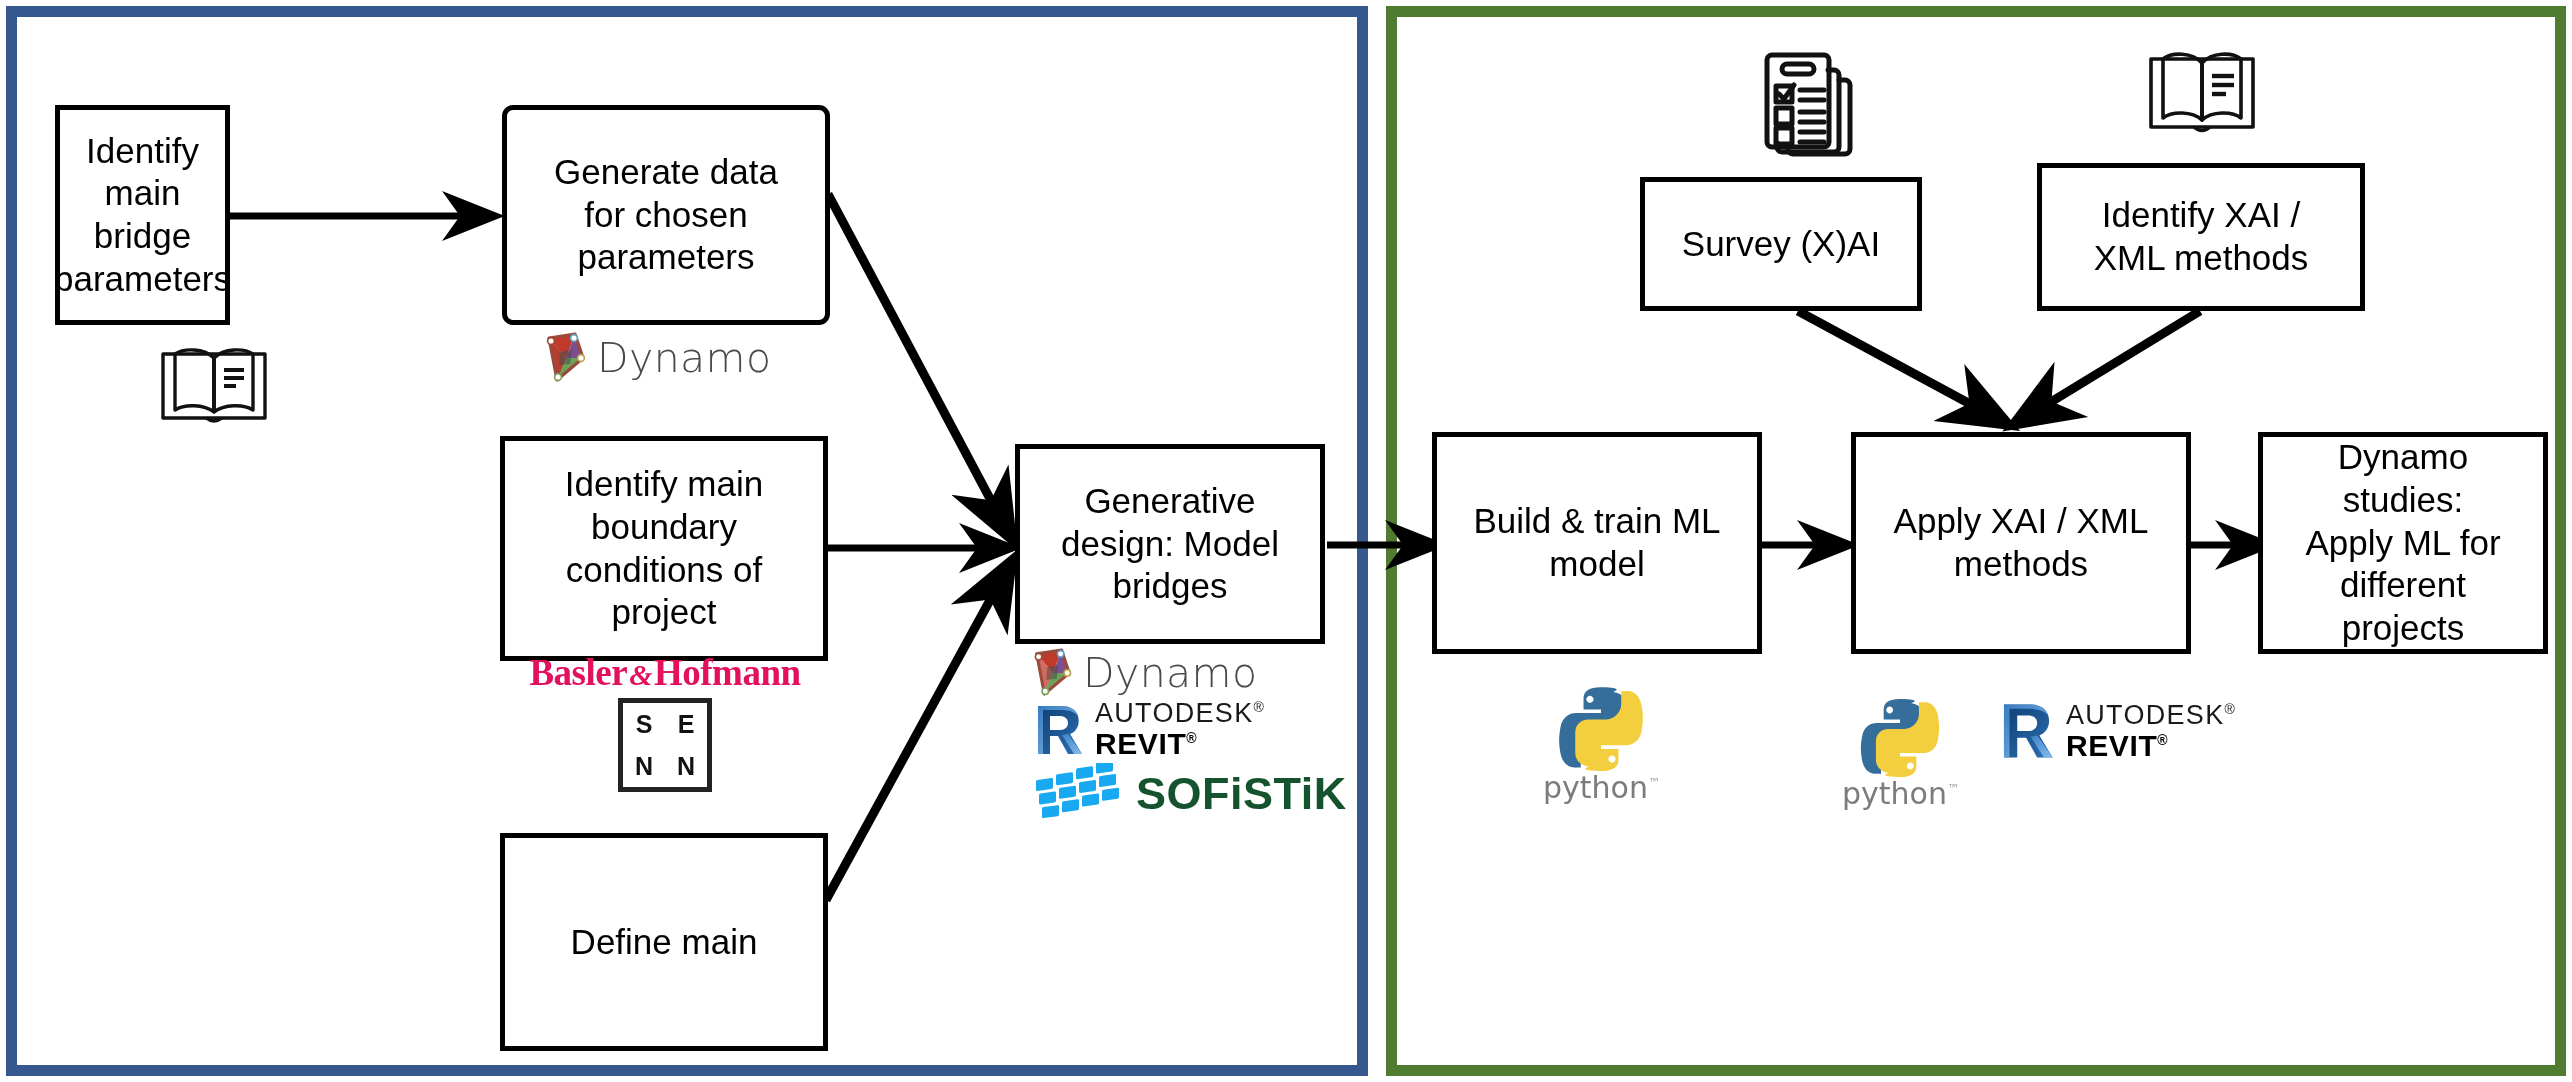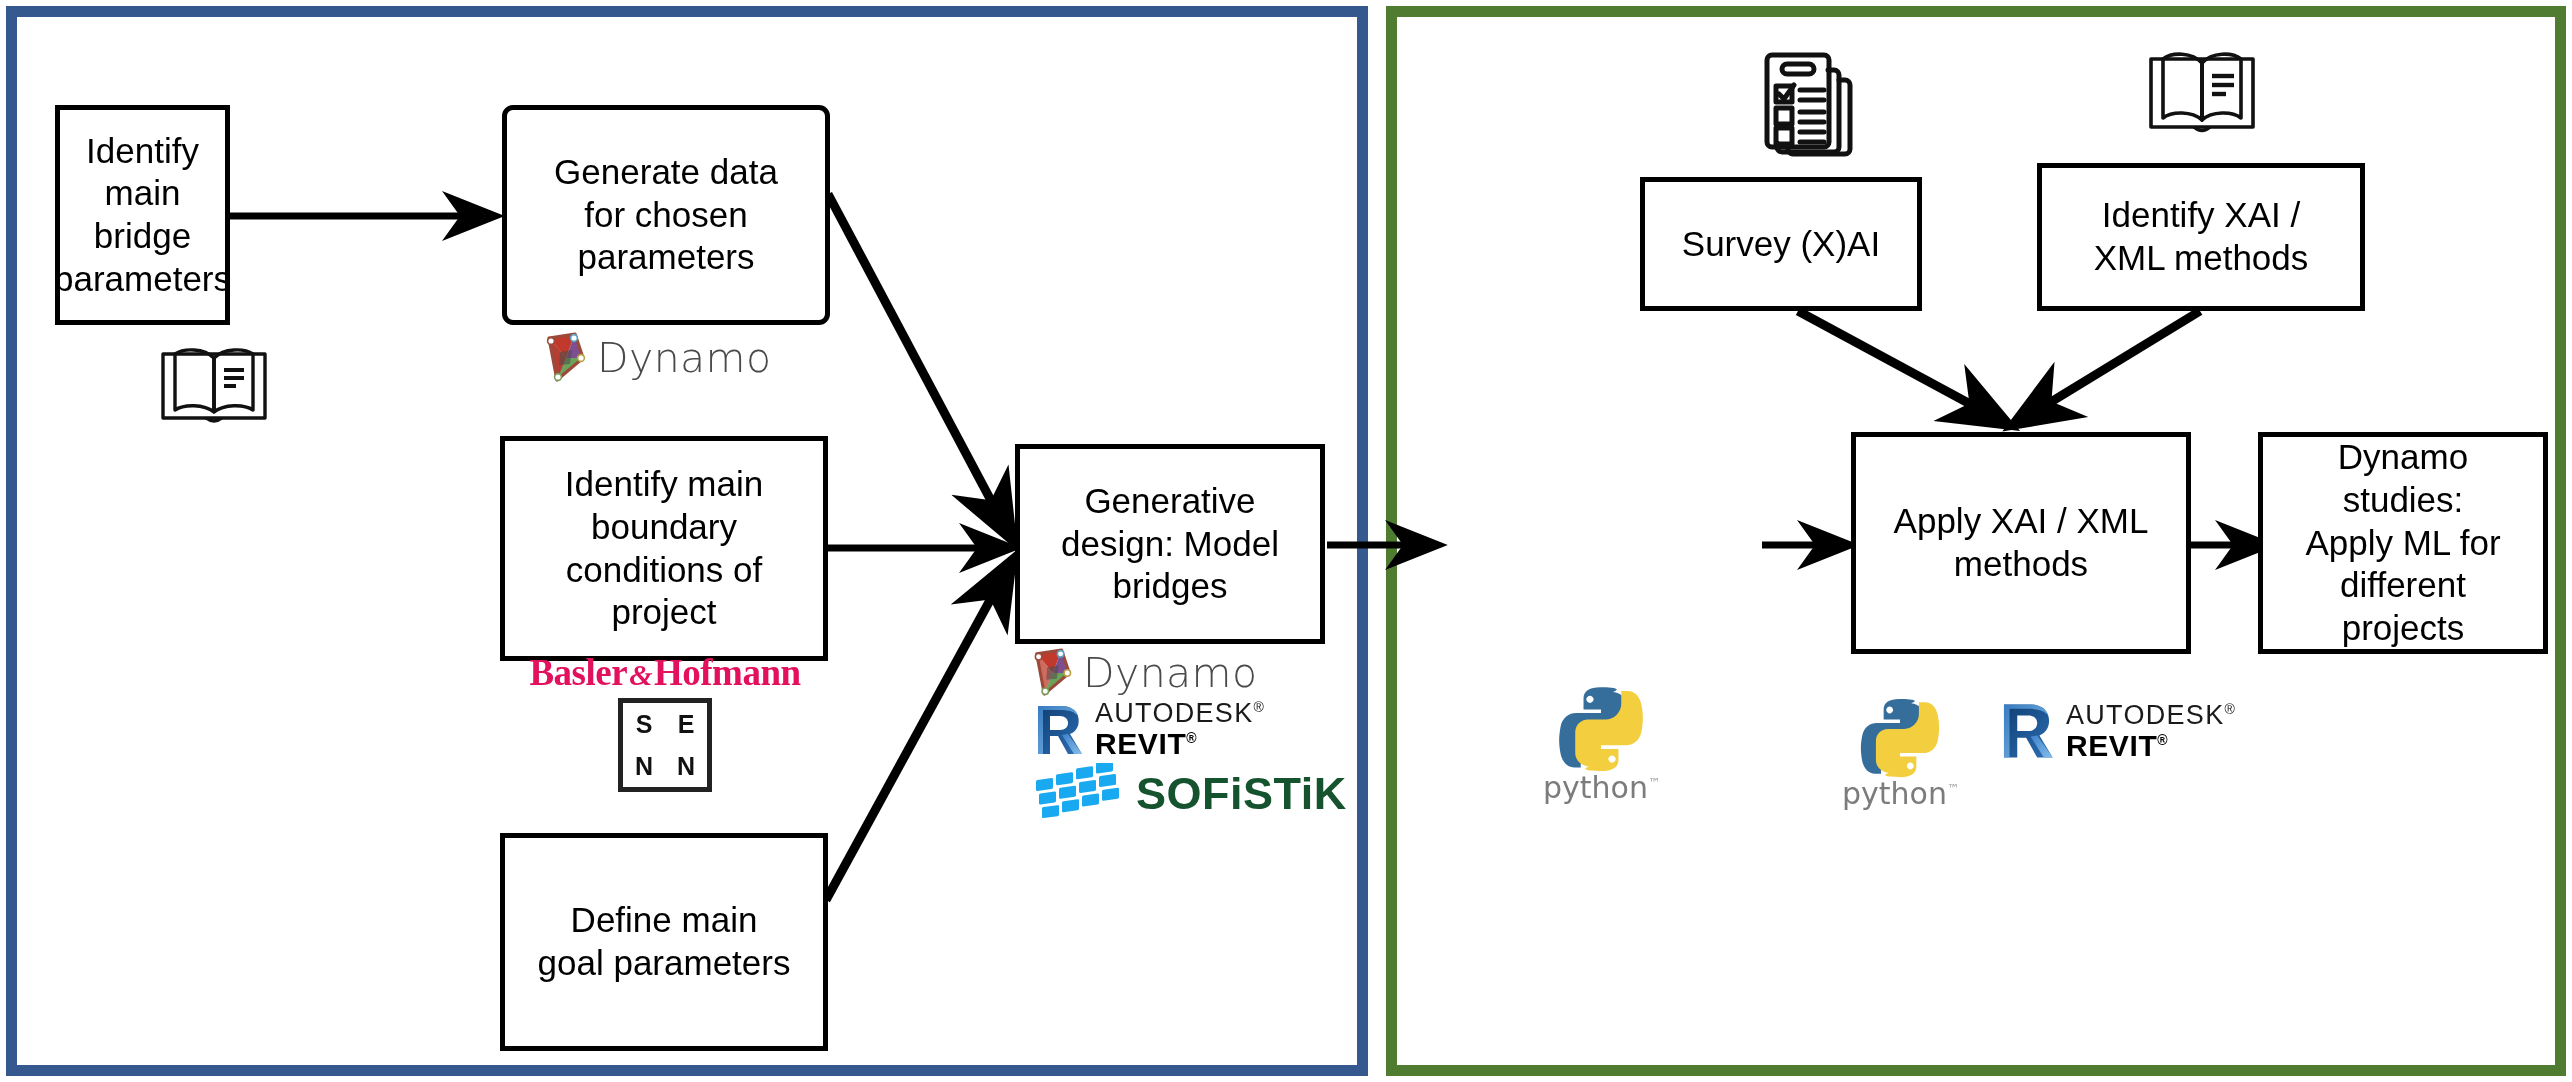--- a/index.html
+++ b/index.html
@@ -207,21 +207,20 @@
       <span>Identify main</span>
       <span>boundary</span>
       <span>conditions of</span>
       <span>project</span>
     </span>
   </div>
 
   <div class="box" id="b-goal" style="left:500px; top:833px; width:328px; height:218px;">
     <span>
       <span>Define main</span>
-      <span>goal parameters</span>
     </span>
   </div>
 
   <div class="box" id="b-generative" style="left:1015px; top:444px; width:310px; height:200px;">
     <span>
       <span>Generative</span>
       <span>design: Model</span>
       <span>bridges</span>
     </span>
   </div>
@@ -232,20 +231,26 @@
     </span>
   </div>
 
   <div class="box" id="b-identxai" style="left:2037px; top:163px; width:328px; height:148px;">
     <span>
       <span>Identify XAI /</span>
       <span>XML methods</span>
     </span>
   </div>
 
+  <div class="box" id="b-buildml" style="left:1432px; top:432px; width:330px; height:222px;">
+    <span>
+      <span>Build &amp; train ML</span>
+      <span>model</span>
+    </span>
+  </div>
 
   <div class="box" id="b-applyxai" style="left:1851px; top:432px; width:340px; height:222px;">
     <span>
       <span>Apply XAI / XML</span>
       <span>methods</span>
     </span>
   </div>
 
   <div class="box" id="b-future" style="left:2258px; top:432px; width:290px; height:222px;">
     <span>

